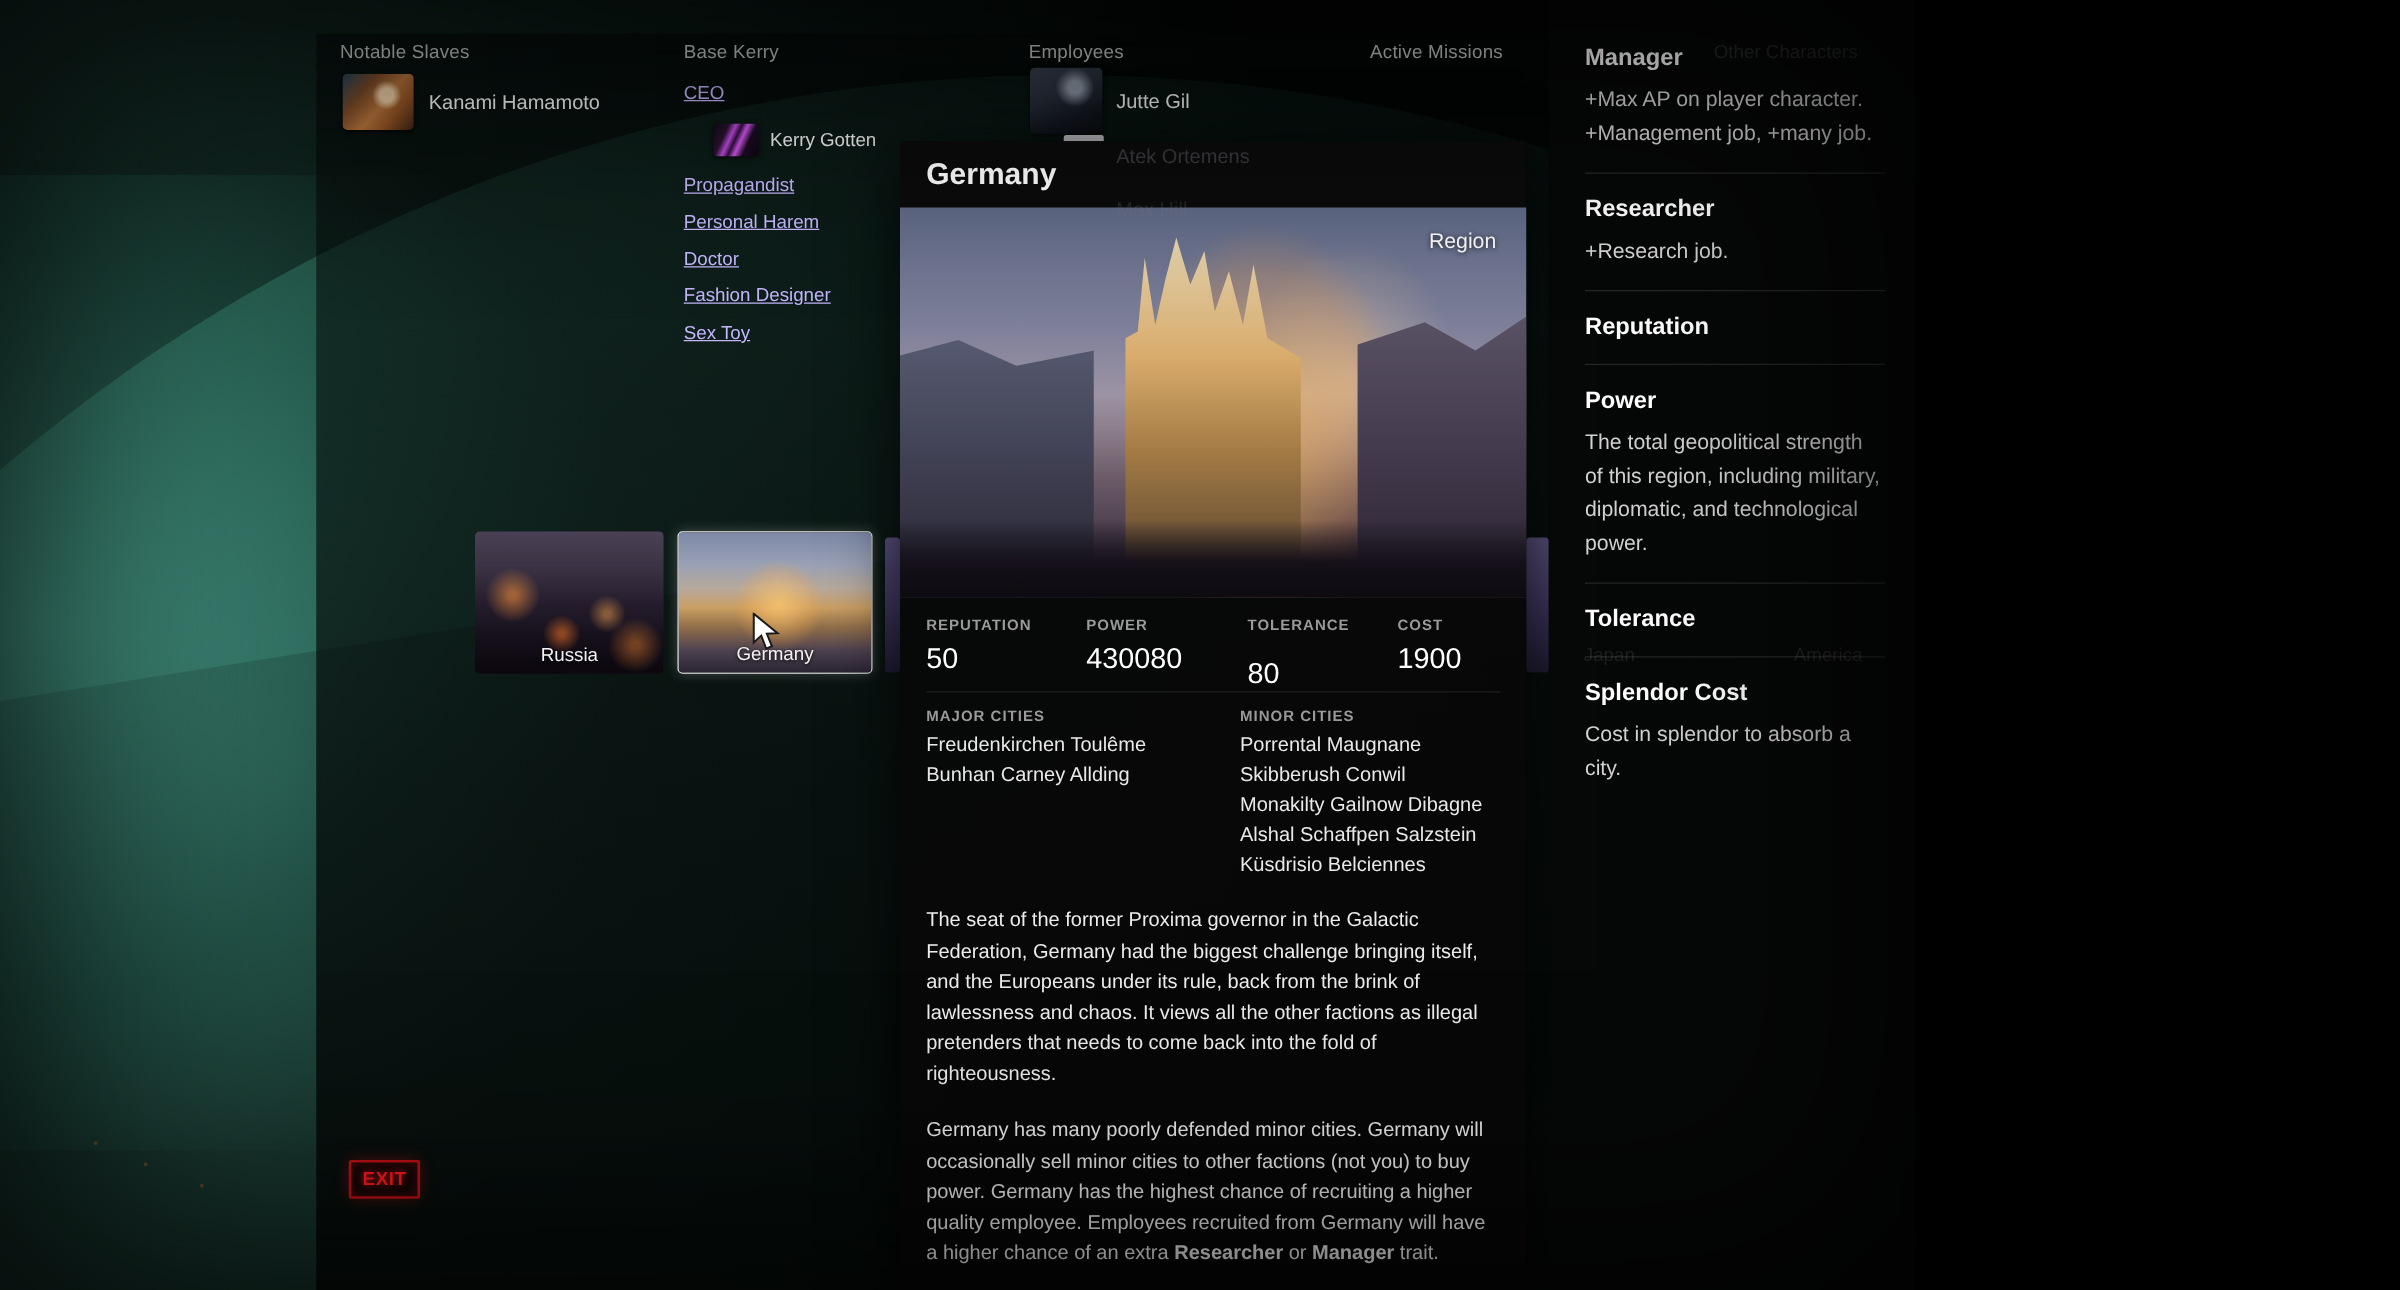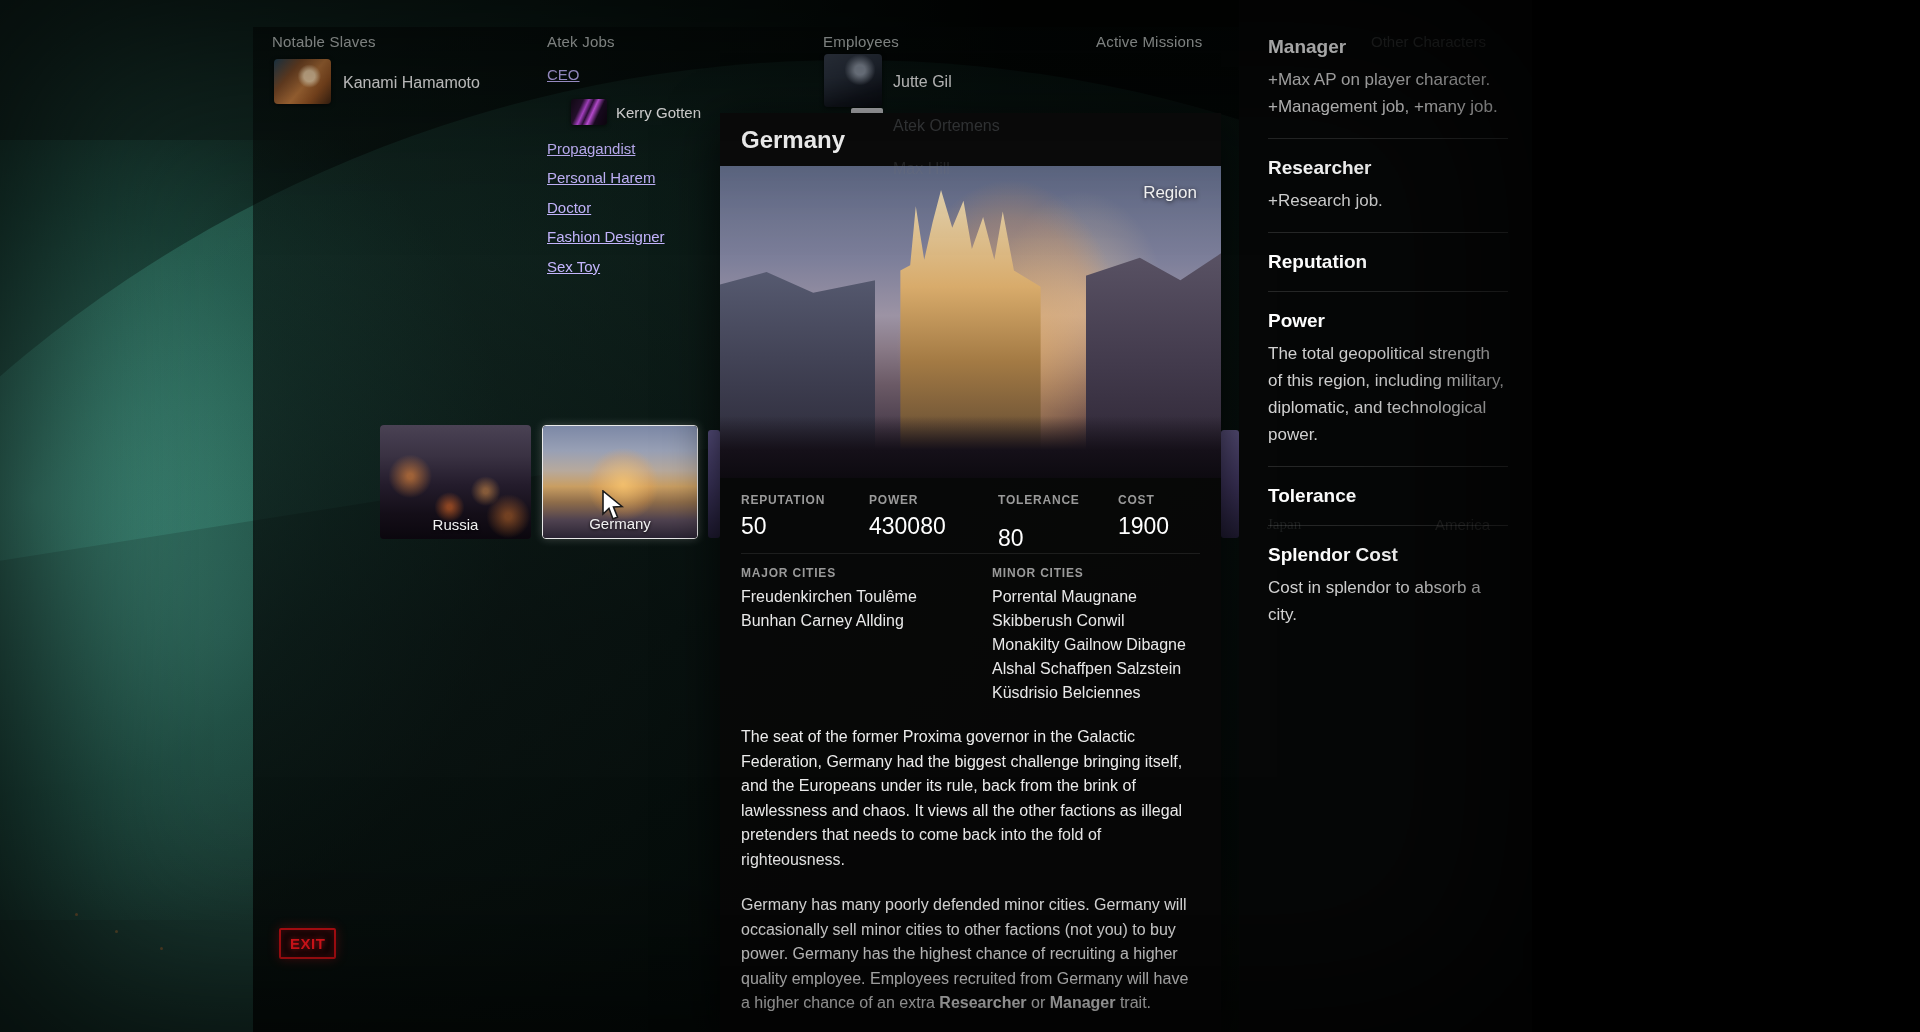--- a/index.html
+++ b/index.html
@@ -147,21 +147,21 @@
   <div class="rim-glow"></div>
   <div class="band"></div>
   <div class="aurora"></div>
   <div class="aurora-core"></div>
   <div class="city-lights"></div>
   <div class="corner-glow"></div>
 
   <div class="main-overlay"></div>
 
   <div class="col-header" style="left:272px; top:33px;">Notable Slaves</div>
-  <div class="col-header" style="left:547px; top:33px;">Atek Jobs</div>
+  <div class="col-header" style="left:547px; top:33px;">Base Kerry</div>
   <div class="col-header" style="left:823px; top:33px;">Employees</div>
   <div class="col-header" style="left:1096px; top:33px;">Active Missions</div>
 
   <div class="avatar" style="left:274px; top:59px; width:57px; height:45px;
        background:radial-gradient(circle at 62% 38%, #e8c9a0 0 12%, transparent 26%), linear-gradient(130deg,#24455a 0%,#7a4a28 30%,#b3723a 55%,#8c4f22 75%,#3a2212 100%);"></div>
   <div class="name" style="left:343px; top:74px;">Kanami Hamamoto</div>
 
   <div class="job-item" style="left:547px; top:66px;">CEO</div>
   <div class="avatar" style="left:571px; top:99px; width:36px; height:26px; border-radius:3px;
        background:linear-gradient(115deg,#140b18 0%,#2a1232 26%,#c04be0 38%,#331040 48%,#d457f0 58%,#1c0b24 72%,#0d060f 100%);"></div>
@@ -227,21 +227,21 @@
 
     <p class="popup-p" style="top:612px;">The seat of the former Proxima governor in the Galactic Federation, Germany had the biggest challenge bringing itself, and the Europeans under its rule, back from the brink of lawlessness and chaos. It views all the other factions as illegal pretenders that needs to come back into the fold of righteousness.</p>
     <p class="popup-p" style="top:780px;"><span>Germany has many poorly defended minor cities. Germany will occasionally sell minor cities to other factions (not you) to buy power. Germany has the highest chance of recruiting a higher quality employee. Employees recruited from Germany will have a higher chance of an extra </span><span class="bold">Researcher</span><span> or </span><span class="bold">Manager</span><span> trait.</span></p>
   </div>
 
   <div class="ghost" style="left:893px; top:117px; font-size:16px; color:rgba(135,140,145,0.35);">Atek Ortemens</div>
   <div class="ghost" style="left:893px; top:160px; font-size:16px; color:rgba(120,122,128,0.22);">Max Hill</div>
 
   <div class="tooltip-panel">
     <div class="ghost" style="left:132px; top:33px; font-size:15px; color:rgba(175,180,178,0.20);">Other Characters</div>
-    <div class="ghost" style="left:28px; top:516px; font-size:15px; color:rgba(165,168,170,0.14);font-family:Liberation Serif, serif;">Japan</div>
+    <div class="ghost" style="left:28px; top:516px; font-size:15px; color:rgba(165,168,170,0.14);">Japan</div>
     <div class="ghost" style="left:196px; top:516px; font-size:15px; color:rgba(165,168,170,0.16);">America</div>
 
     <div class="tooltip-col">
       <div class="tt-title">Manager</div>
       <div class="tt-body">+Max AP on player character. +Management job, +many job.</div>
       <div class="tt-hr"></div>
       <div class="tt-title">Researcher</div>
       <div class="tt-body">+Research job.</div>
       <div class="tt-hr"></div>
       <div class="tt-title">Reputation</div>

